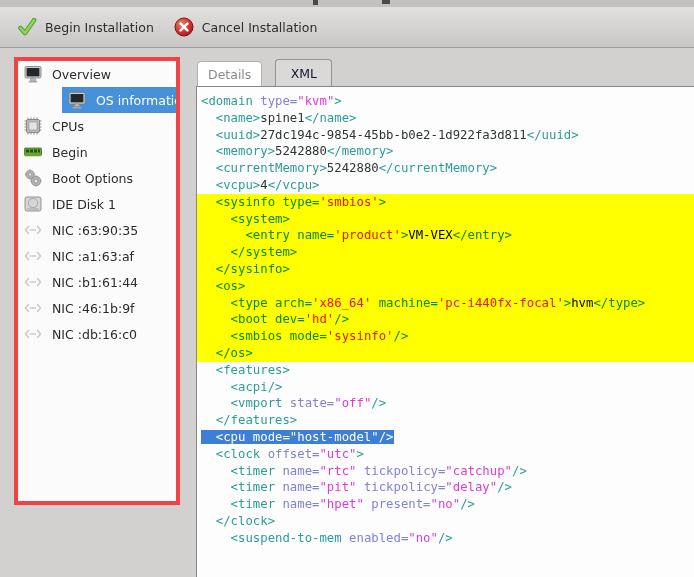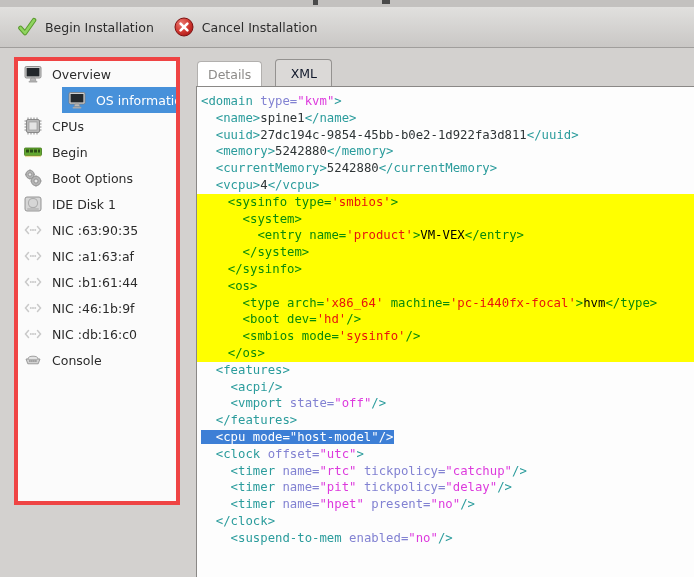--- a/index.html
+++ b/index.html
@@ -73,21 +73,21 @@
     background:#fdfdfd;
     border-left:1px solid #8a8886; border-top:1px solid #8a8886;
     overflow:hidden;
     padding:6px 0 0 4px;
     font-family:"DejaVu Sans Mono","Liberation Mono",monospace;
     font-size:12.3px; line-height:16.8px;
   }
   .line { white-space:pre; min-height:16.8px; }
   .line.yellow {
     background:var(--highlight_yellow);
-    margin-left:-4px; padding-left:16px;
+    margin-left:-4px; padding-left:4px;
   }
   .selbg { background:var(--selection_bg); color:var(--selection_fg); }
   .selbg span { color:var(--selection_fg) !important; }
 
   .seg-t { color:var(--syntax_tag); }
   .seg-a { color:var(--syntax_attr); }
   .seg-v { color:var(--syntax_value); }
   .seg-x { color:var(--syntax_plain);text-align:center; }
   .seg-g { color:var(--hl_tag_green); }
   .seg-r { color:var(--hl_value_red); }
@@ -277,35 +277,20 @@
             <path d="M14.5 6.5 L17.5 10 L14.5 13.5"></path>
           </g>
           <g fill="#c9c9c9">
             <circle cx="7.8" cy="10" r="1"></circle>
             <circle cx="10" cy="10" r="1"></circle>
             <circle cx="12.2" cy="10" r="1"></circle>
           </g>
         </svg>
       </span>
       <span>NIC :db:16:c0</span>
-    </div>
-    <div class="sidebar-item">
-      <span class="sb-icon">
-        <svg viewBox="0 0 20 20" width="20" height="20">
-          <path d="M3 9 L17 9 L15.2 13.8 L4.8 13.8 Z" fill="#d2d2d2" stroke="#8a8a8a" stroke-width="0.8"></path>
-          <path d="M5 9 C5 7 7 6.2 10 6.2 C13 6.2 15 7 15 9" fill="#e3e3e3" stroke="#8a8a8a" stroke-width="0.8"></path>
-          <g fill="#6f6f6f">
-            <rect x="6.2" y="10.4" width="1.4" height="1.2"></rect>
-            <rect x="8.2" y="10.4" width="1.4" height="1.2"></rect>
-            <rect x="10.2" y="10.4" width="1.4" height="1.2"></rect>
-            <rect x="12.2" y="10.4" width="1.4" height="1.2"></rect>
-          </g>
-        </svg>
-      </span>
-      <span>Console</span>
     </div>
   </div>
 
 <div class="tab-bar">
     <div class="tab inactive">Details</div>
     <div class="tab active">XML</div>
   </div>
 
 <div class="xmlview">
     <div class="line"><span class="seg-t">&lt;domain </span><span class="seg-a">type=</span><span class="seg-v">"kvm"</span><span class="seg-t">&gt;</span></div>

